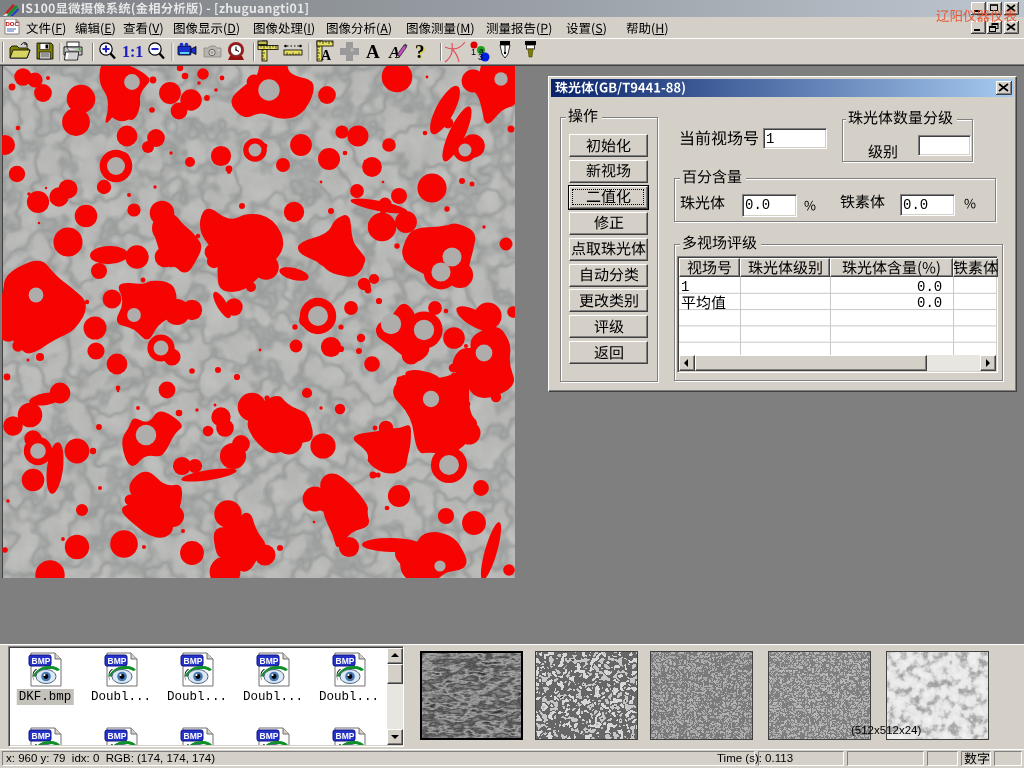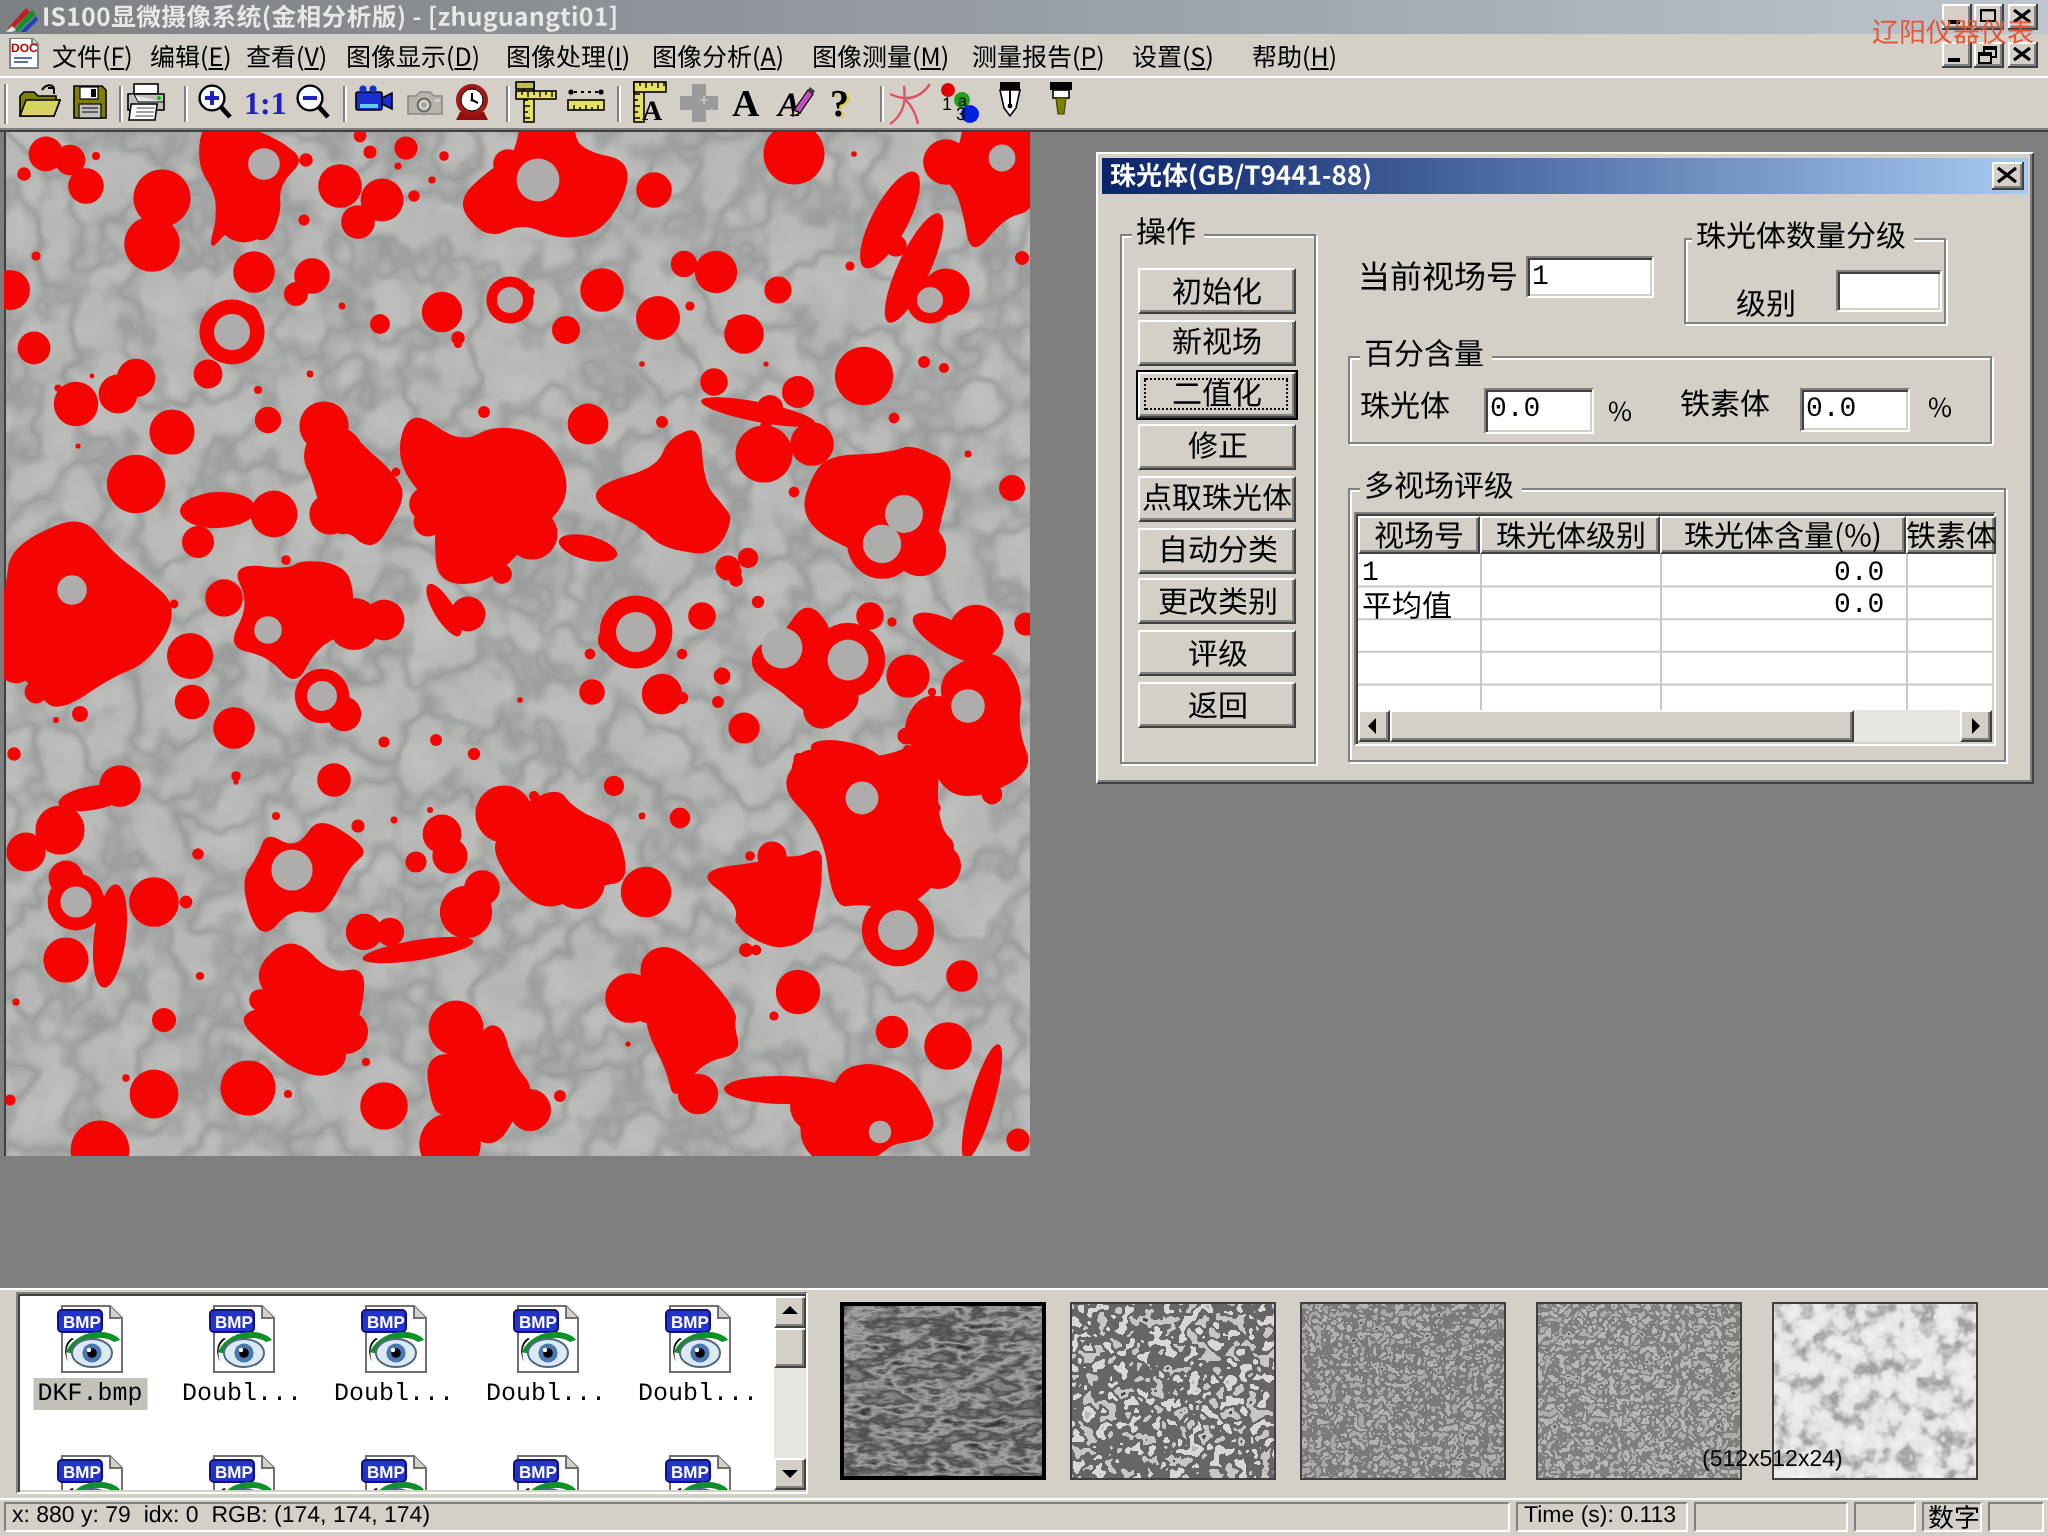--- a/index.html
+++ b/index.html
@@ -929,23 +929,23 @@
 <feComponentTransfer>
         <feFuncR type="table" tableValues="0.97 0.94 0.9 0.62 0.95"></feFuncR>
         <feFuncG type="table" tableValues="0.97 0.94 0.9 0.62 0.95"></feFuncG>
         <feFuncB type="table" tableValues="0.97 0.94 0.9 0.62 0.95"></feFuncB>
       </feComponentTransfer>
     </filter>
 <rect width="103" height="89" filter="url(#tE)"></rect>
   </svg>
 <div class="abs" style="left:0;top:749px;width:1024px;height:19px;background:#d4d0c8;border-top:1px solid #fff"></div>
 <div class="abs" style="left:2px;top:751px;width:753px;height:15px;border:1px solid;border-color:#808080 #fff #fff #808080"></div>
-<div class="abs" style="left:6px;top:752px;font-size:11.5px;white-space:pre">x: 880 y: 79  idx: 0  RGB: (174, 174, 174)</div>
+<div class="abs" style="left:6px;top:752px;font-size:11.5px;white-space:pre">x: 960 y: 79  idx: 0  RGB: (174, 174, 174)</div>
 <div class="abs" style="left:758px;top:751px;width:86px;height:15px;border:1px solid;border-color:#808080 #fff #fff #808080"></div>
-<div class="abs" style="left:762px;top:752px;font-size:11.5px;white-space:pre">Time (s): 0.113</div>
+<div class="abs" style="left:717px;top:752px;font-size:11.5px;white-space:pre">Time (s): 0.113</div>
 <div class="abs" style="left:847px;top:751px;width:77px;height:15px;border:1px solid;border-color:#808080 #fff #fff #808080"></div>
 <div class="abs" style="left:851px;top:724px;font-size:11.5px;white-space:pre">(512x512x24)</div>
 <div class="abs" style="left:927px;top:751px;width:31px;height:15px;border:1px solid;border-color:#808080 #fff #fff #808080"></div>
 <div class="abs" style="left:961px;top:751px;width:30px;height:15px;border:1px solid;border-color:#808080 #fff #fff #808080"></div>
 <svg style="position:absolute;left:964.0px;top:752.0px;overflow:visible" width="27" height="14">
     <path fill="#000" d="M5.8 0.7C5.5 1.2 5.1 2 4.8 2.5L5.4 2.8C5.8 2.3 6.2 1.7 6.6 1.1ZM1.1 1.1C1.5 1.6 1.8 2.4 1.9 2.8L2.7 2.5C2.6 2 2.2 1.3 1.9 0.8ZM5.3 8C5 8.7 4.6 9.3 4.1 9.8C3.6 9.5 3.1 9.3 2.6 9.1C2.8 8.7 3 8.4 3.2 8ZM1.4 9.4C2.1 9.7 2.8 10 3.4 10.3C2.6 10.9 1.6 11.3 0.5 11.6C0.7 11.8 0.9 12.1 1 12.3C2.2 12 3.3 11.5 4.2 10.8C4.7 11 5.1 11.3 5.4 11.5L6 10.8C5.7 10.6 5.3 10.4 4.9 10.2C5.6 9.4 6.1 8.5 6.4 7.4L5.9 7.2L5.7 7.2H3.6L3.9 6.5L3 6.4C2.9 6.6 2.8 6.9 2.7 7.2H0.9V8H2.3C2 8.5 1.7 9 1.4 9.4ZM3.3 0.5V2.9H0.7V3.7H3C2.4 4.5 1.4 5.4 0.5 5.7C0.7 5.9 0.9 6.3 1 6.5C1.8 6.1 2.7 5.3 3.3 4.6V6.1H4.3V4.4C4.9 4.8 5.7 5.4 6 5.7L6.5 5C6.2 4.8 5.1 4.1 4.4 3.7H6.9V2.9H4.3V0.5ZM8.2 0.6C7.9 2.9 7.3 5.1 6.3 6.4C6.5 6.6 6.8 6.9 7 7C7.3 6.5 7.6 6 7.9 5.3C8.2 6.6 8.5 7.8 9 8.8C8.3 10 7.3 11 5.9 11.7C6 11.9 6.3 12.3 6.4 12.5C7.7 11.8 8.7 10.9 9.5 9.7C10.2 10.8 11 11.7 12 12.3C12.1 12.1 12.4 11.7 12.6 11.6C11.5 11 10.7 10 10 8.8C10.7 7.5 11.2 5.9 11.4 3.9H12.3V3H8.6C8.8 2.3 9 1.5 9.1 0.7ZM10.5 3.9C10.3 5.4 10 6.7 9.5 7.8C9 6.6 8.7 5.3 8.4 3.9Z M19 6.7V7.5H13.9V8.4H19V11.2C19 11.4 18.9 11.5 18.7 11.5C18.4 11.5 17.6 11.5 16.7 11.5C16.9 11.7 17.1 12.2 17.1 12.4C18.3 12.4 18.9 12.4 19.4 12.3C19.9 12.1 20 11.8 20 11.2V8.4H25.1V7.5H20V7C21.2 6.4 22.3 5.5 23.1 4.7L22.5 4.2L22.2 4.2H16V5.2H21.3C20.6 5.7 19.7 6.3 19 6.7ZM18.5 0.7C18.8 1 19 1.5 19.2 1.8H14V4.5H15V2.8H24V4.5H25V1.8H20.3C20.1 1.4 19.8 0.8 19.5 0.4Z"></path>
   </svg>
 <div class="abs" style="left:994px;top:751px;width:28px;height:15px;border:1px solid;border-color:#808080 #fff #fff #808080"></div>
 <svg style="position:absolute;left:936.0px;top:9.0px;overflow:visible" width="82" height="15">
     <path fill="rgba(232,80,45,0.95)" d="M1 1.4C1.7 2.1 2.6 3.1 3.1 3.7L3.9 3.1C3.4 2.5 2.5 1.5 1.8 0.8ZM3.3 5.1H0.6V6.1H2.3V10.3C1.8 10.6 1.1 11.2 0.4 12L1.2 13C1.8 12.1 2.4 11.2 2.8 11.2C3.1 11.2 3.6 11.7 4.1 12.1C5.1 12.7 6.2 12.8 8 12.8C9.4 12.8 11.9 12.8 12.8 12.7C12.8 12.4 13 11.8 13.1 11.6C11.8 11.7 9.7 11.8 8 11.8C6.5 11.8 5.3 11.7 4.4 11.1C3.9 10.8 3.6 10.6 3.3 10.4ZM8.2 4.5V9.8C8.2 10 8.1 10 7.9 10C7.7 10 6.8 10 6 10C6.2 10.3 6.3 10.7 6.3 10.9C7.5 10.9 8.2 10.9 8.6 10.8C9.1 10.6 9.2 10.4 9.2 9.8V4.8C10.4 4 11.6 2.9 12.5 1.9L11.8 1.4L11.6 1.4H4.5V2.4H10.7C10 3.2 9 4 8.2 4.5Z M19.8 1.4V12.9H20.7V11.8H24.7V12.8H25.8V1.4ZM20.7 10.9V6.9H24.7V10.9ZM20.7 6V2.3H24.7V6ZM14.7 1.1V13H15.6V2H17.7C17.3 2.9 16.8 4.1 16.3 5.1C17.6 6.1 17.9 7.1 17.9 7.8C17.9 8.2 17.8 8.6 17.6 8.7C17.4 8.8 17.2 8.9 17 8.9C16.7 8.9 16.4 8.9 16 8.8C16.1 9.1 16.2 9.5 16.2 9.8C16.6 9.8 17.1 9.8 17.4 9.8C17.7 9.7 18 9.6 18.2 9.5C18.7 9.2 18.9 8.7 18.9 7.9C18.9 7.1 18.6 6.1 17.3 5C17.9 3.9 18.5 2.6 19 1.5L18.3 1.1L18.2 1.1Z M34.3 1.3C34.9 2.2 35.5 3.3 35.8 4.1L36.7 3.6C36.4 2.9 35.7 1.7 35.1 0.9ZM38.3 1.3C37.8 4.2 37.1 6.8 35.5 8.7C34.2 6.9 33.4 4.4 32.9 1.5L31.9 1.7C32.5 4.9 33.4 7.5 34.8 9.6C33.8 10.7 32.4 11.5 30.7 12.2C30.9 12.4 31.1 12.8 31.3 13C33 12.3 34.4 11.4 35.4 10.3C36.5 11.5 37.7 12.4 39.3 13C39.5 12.7 39.8 12.3 40 12.1C38.4 11.6 37.2 10.7 36.2 9.5C37.9 7.4 38.8 4.7 39.3 1.5ZM30.6 0.6C29.8 2.7 28.6 4.7 27.2 6C27.4 6.2 27.7 6.8 27.8 7C28.3 6.5 28.8 5.9 29.2 5.3V13H30.2V3.8C30.7 2.9 31.2 1.9 31.6 0.9Z M43.1 2H45.4V3.9H43.1ZM48.9 2H51.3V3.9H48.9ZM48.8 5.4C49.4 5.6 50 5.9 50.5 6.2H46.6C46.9 5.8 47.2 5.4 47.4 4.9L46.4 4.7V1.2H42.2V4.8H46.3C46.1 5.3 45.8 5.8 45.4 6.2H41.2V7.1H44.5C43.6 7.9 42.4 8.7 40.9 9.2C41.1 9.4 41.4 9.8 41.5 10L42.2 9.7V13H43.2V12.6H45.4V12.9H46.4V8.8H43.8C44.6 8.3 45.3 7.7 45.8 7.1H48.4C48.9 7.8 49.7 8.3 50.5 8.8H48V13H48.9V12.6H51.3V12.9H52.3V9.7L53 9.9C53.1 9.7 53.4 9.3 53.6 9.1C52.2 8.7 50.6 8 49.6 7.1H53.3V6.2H50.9L51.3 5.8C50.9 5.5 50 5.1 49.3 4.8ZM48 1.2V4.8H52.3V1.2ZM43.2 11.7V9.7H45.4V11.7ZM48.9 11.7V9.7H51.3V11.7Z M61.3 1.3C61.9 2.2 62.5 3.3 62.8 4.1L63.7 3.6C63.4 2.9 62.7 1.7 62.1 0.9ZM65.3 1.3C64.8 4.2 64.1 6.8 62.5 8.7C61.2 6.9 60.4 4.4 59.9 1.5L58.9 1.7C59.5 4.9 60.4 7.5 61.8 9.6C60.8 10.7 59.4 11.5 57.7 12.2C57.9 12.4 58.1 12.8 58.3 13C60 12.3 61.4 11.4 62.4 10.3C63.5 11.5 64.7 12.4 66.3 13C66.5 12.7 66.8 12.3 67 12.1C65.4 11.6 64.2 10.7 63.2 9.5C64.9 7.4 65.8 4.7 66.3 1.5ZM57.6 0.6C56.8 2.7 55.6 4.7 54.2 6C54.4 6.2 54.7 6.8 54.8 7C55.3 6.5 55.8 5.9 56.2 5.3V13H57.2V3.8C57.7 2.9 58.2 1.9 58.6 0.9Z M70.9 13C71.2 12.8 71.7 12.6 75.5 11.4C75.4 11.2 75.3 10.8 75.3 10.5L72 11.5V8.5C72.8 8 73.6 7.4 74.1 6.7C75.2 9.5 77.1 11.6 79.9 12.5C80 12.3 80.3 11.9 80.6 11.6C79.2 11.3 78.1 10.6 77.1 9.7C78 9.2 79 8.5 79.8 7.8L78.9 7.2C78.3 7.8 77.4 8.5 76.6 9.1C76 8.4 75.5 7.6 75.1 6.7H80.1V5.8H74.7V4.6H79.1V3.8H74.7V2.6H79.7V1.8H74.7V0.6H73.7V1.8H68.9V2.6H73.7V3.8H69.6V4.6H73.7V5.8H68.4V6.7H72.9C71.6 7.9 69.7 8.9 68 9.4C68.2 9.6 68.5 10 68.7 10.3C69.4 10 70.2 9.6 71 9.2V11.2C71 11.7 70.7 11.9 70.5 12C70.6 12.3 70.8 12.7 70.9 13Z"></path>

